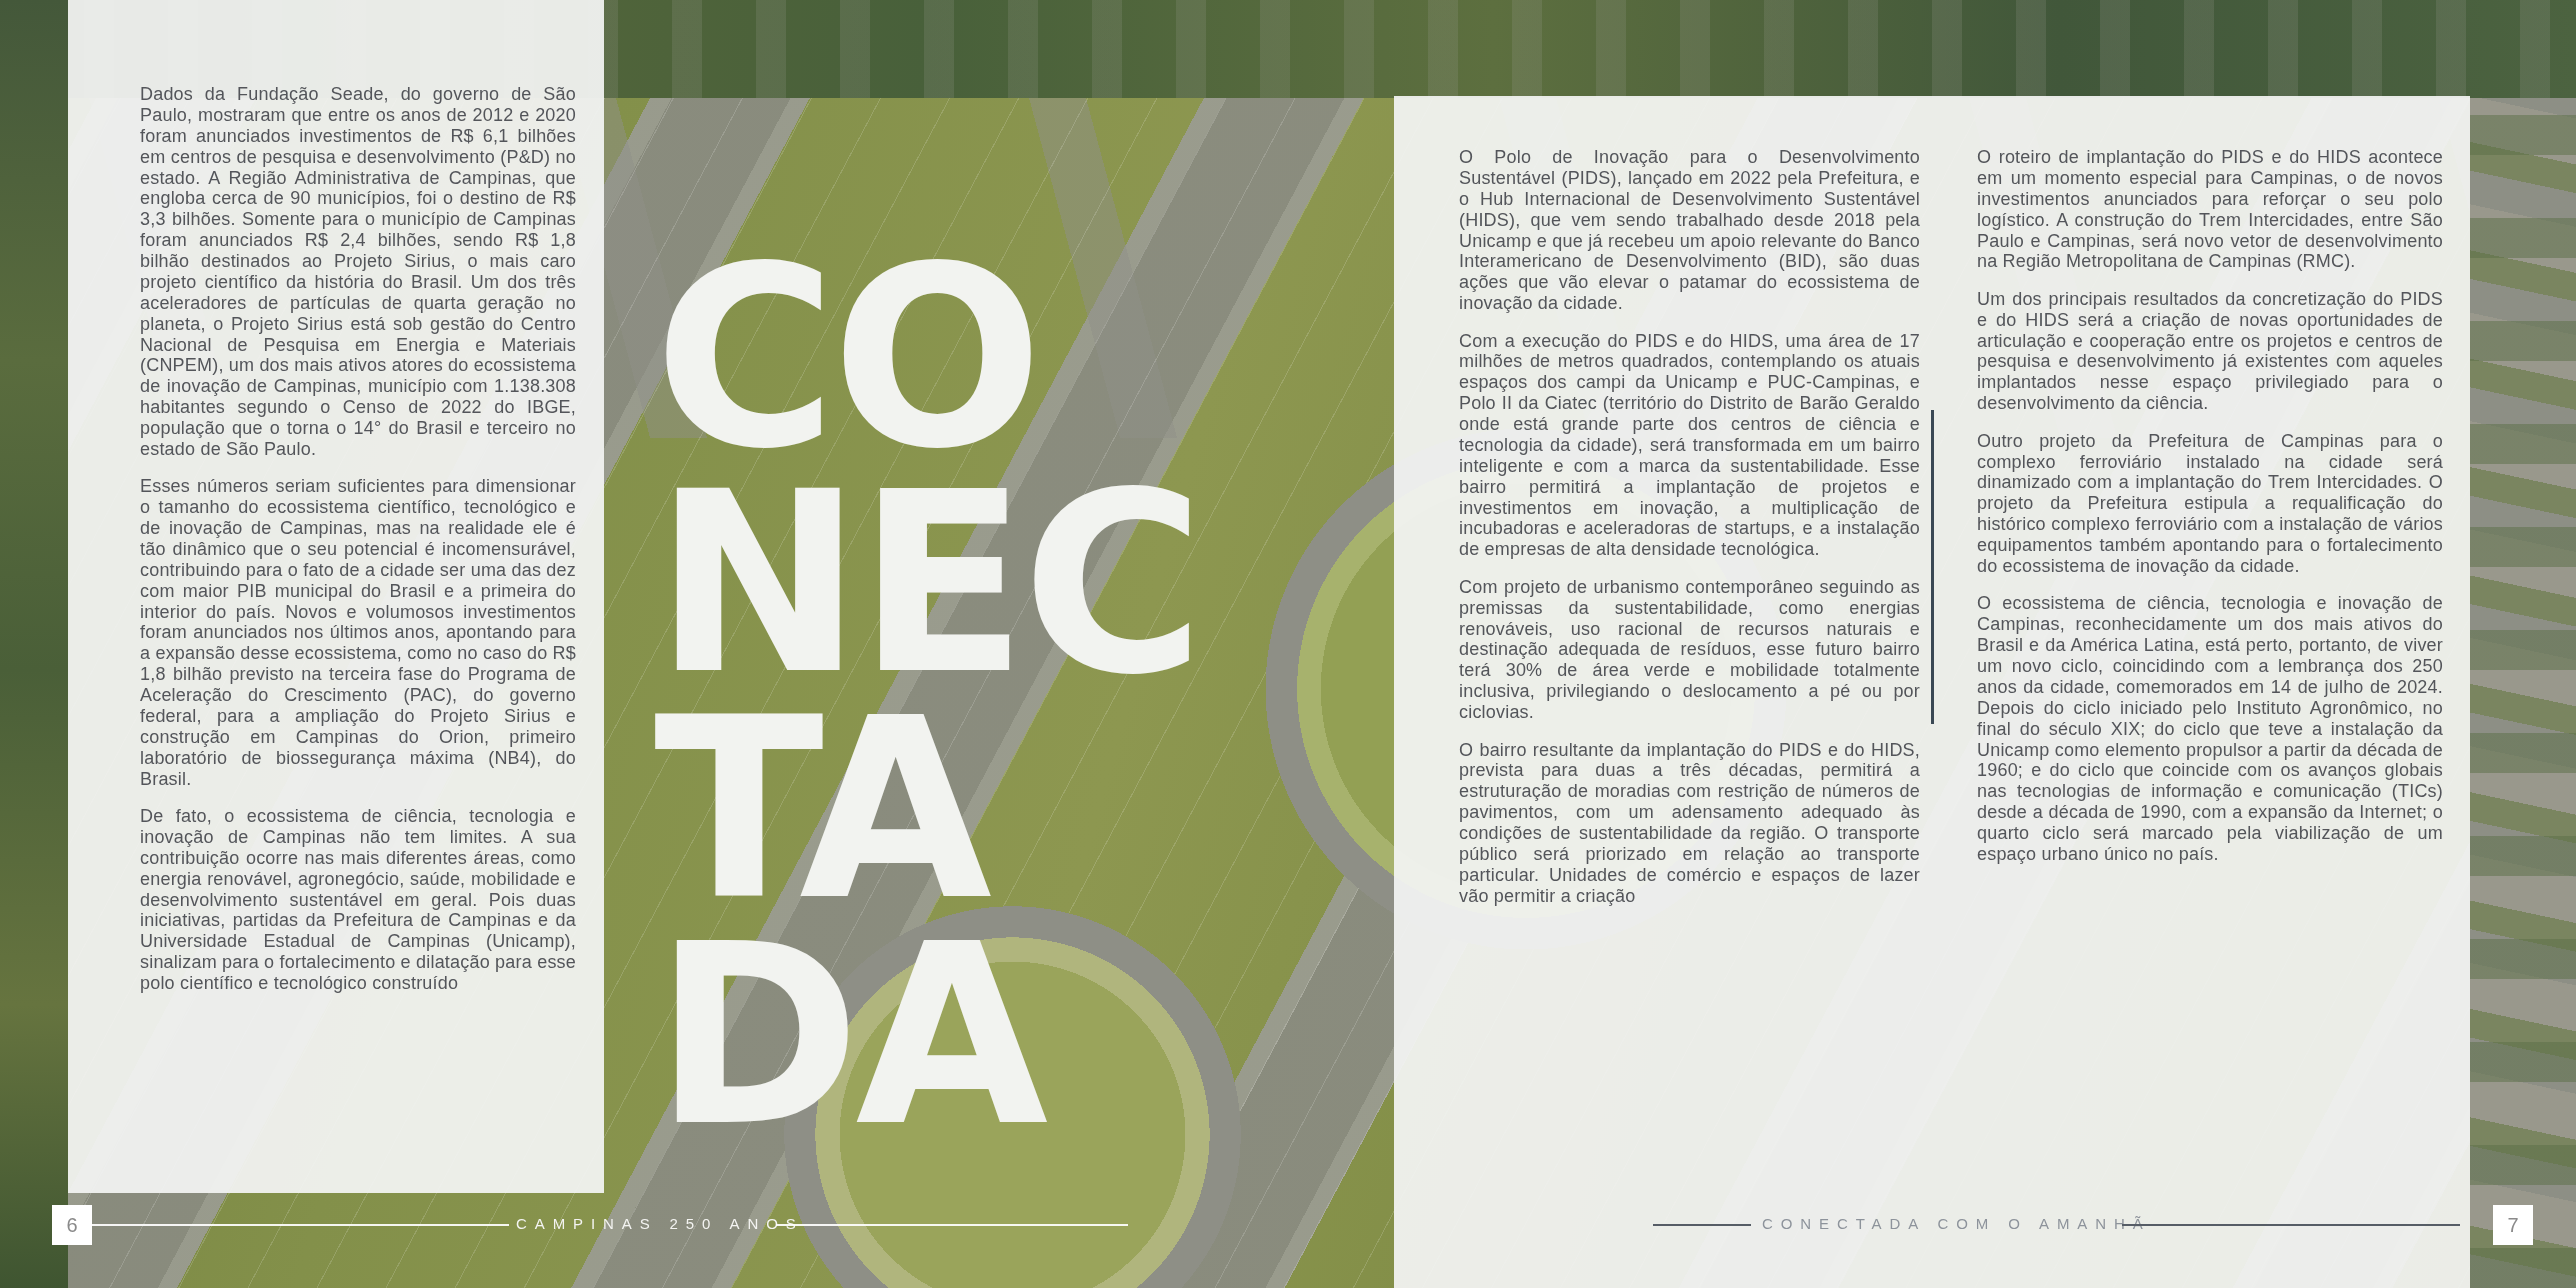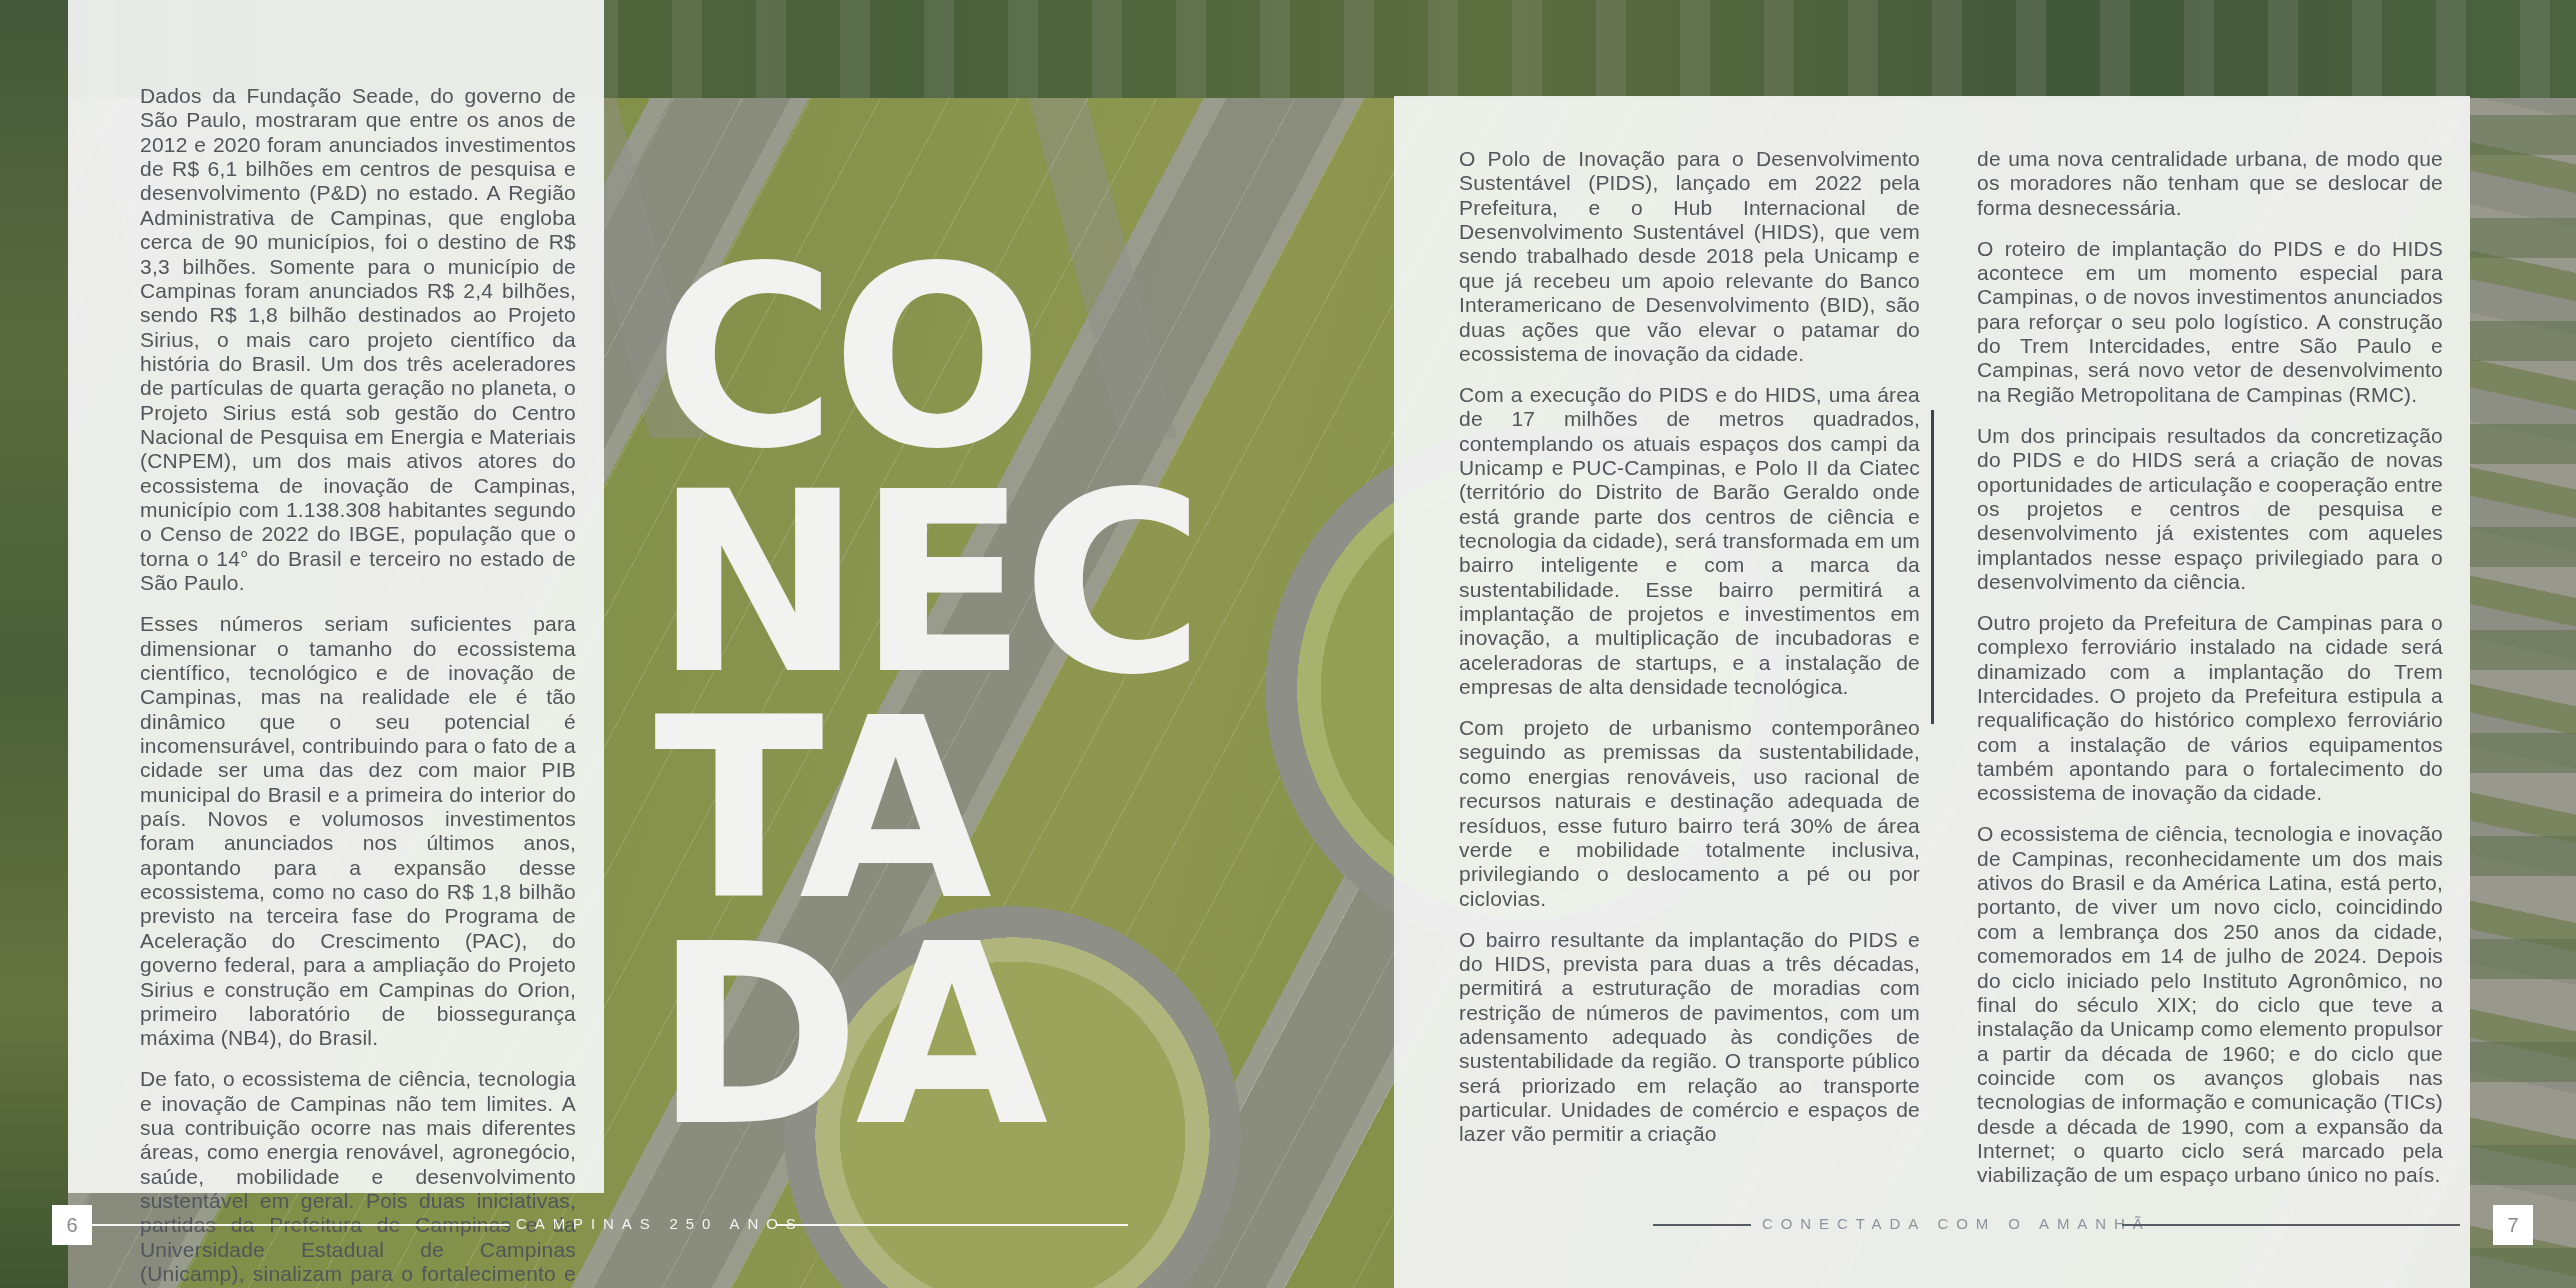--- a/index.html
+++ b/index.html
@@ -37,21 +37,21 @@
   .right-city{position:absolute;left:2470px;top:98px;right:0;bottom:0;
     background:
       repeating-linear-gradient(0deg,rgba(90,110,70,.5) 0 40px,transparent 40px 103px),
       repeating-linear-gradient(12deg,#8d8f85 0 33px,#7a8560 33px 61px,#99988c 61px 106px);}
   
   .panel{position:absolute;background:rgba(242,243,242,.94);}
   .panel-left{left:68px;top:0;width:536px;height:1193px;}
   .panel-right{left:1394px;top:96px;width:1076px;height:1192px;}
   
   .textcol{position:absolute;}
-  .textcol p{font-size:21px;line-height:1.16;color:#53555a;text-align:justify;
+  .textcol p{font-size:18px;line-height:1.16;color:#53555a;text-align:justify;
     margin:0 0 16.6px;letter-spacing:0.2px;}
   .col-left{left:140px;top:84px;width:436px;}
   .col-mid{left:1459px;top:147px;width:461px;}
   .col-right{left:1977px;top:147px;width:466px;}
   .col-divider{position:absolute;left:1931px;top:410px;width:2.6px;height:314px;background:#3a4854;}
   
   .big-title{position:absolute;left:654px;top:245px;
     font-family:"DejaVu Sans",sans-serif;font-weight:bold;
     font-size:249px;line-height:226px;letter-spacing:-5.2px;
     color:#f2f3f0;white-space:pre;}
@@ -101,21 +101,20 @@
 </div>
 
 <div class="textcol col-mid">
   <p>O Polo de Inovação para o Desenvolvimento Sustentável (PIDS), lançado em 2022 pela Prefeitura, e o Hub Internacional de Desenvolvimento Sustentável (HIDS), que vem sendo trabalhado desde 2018 pela Unicamp e que já recebeu um apoio relevante do Banco Interamericano de Desenvolvimento (BID), são duas ações que vão elevar o patamar do ecossistema de inovação da cidade.</p>
   <p>Com a execução do PIDS e do HIDS, uma área de 17 milhões de metros quadrados, contemplando os atuais espaços dos campi da Unicamp e PUC-Campinas, e Polo II da Ciatec (território do Distrito de Barão Geraldo onde está grande parte dos centros de ciência e tecnologia da cidade), será transformada em um bairro inteligente e com a marca da sustentabilidade. Esse bairro permitirá a implantação de projetos e investimentos em inovação, a multiplicação de incubadoras e aceleradoras de startups, e a instalação de empresas de alta densidade tecnológica.</p>
   <p>Com projeto de urbanismo contemporâneo seguindo as premissas da sustentabilidade, como energias renováveis, uso racional de recursos naturais e destinação adequada de resíduos, esse futuro bairro terá 30% de área verde e mobilidade totalmente inclusiva, privilegiando o deslocamento a pé ou por ciclovias.</p>
   <p>O bairro resultante da implantação do PIDS e do HIDS, prevista para duas a três décadas, permitirá a estruturação de moradias com restrição de números de pavimentos, com um adensamento adequado às condições de sustentabilidade da região. O transporte público será priorizado em relação ao transporte particular. Unidades de comércio e espaços de lazer vão permitir a criação</p>
 </div>
 
 <div class="textcol col-right">
-  <p>de uma nova centralidade urbana, de modo que os moradores não tenham que se deslocar de forma desnecessária.</p>
   <p>O roteiro de implantação do PIDS e do HIDS acontece em um momento especial para Campinas, o de novos investimentos anunciados para reforçar o seu polo logístico. A construção do Trem Intercidades, entre São Paulo e Campinas, será novo vetor de desenvolvimento na Região Metropolitana de Campinas (RMC).</p>
   <p>Um dos principais resultados da concretização do PIDS e do HIDS será a criação de novas oportunidades de articulação e cooperação entre os projetos e centros de pesquisa e desenvolvimento já existentes com aqueles implantados nesse espaço privilegiado para o desenvolvimento da ciência.</p>
   <p>Outro projeto da Prefeitura de Campinas para o complexo ferroviário instalado na cidade será dinamizado com a implantação do Trem Intercidades. O projeto da Prefeitura estipula a requalificação do histórico complexo ferroviário com a instalação de vários equipamentos também apontando para o fortalecimento do ecossistema de inovação da cidade.</p>
   <p>O ecossistema de ciência, tecnologia e inovação de Campinas, reconhecidamente um dos mais ativos do Brasil e da América Latina, está perto, portanto, de viver um novo ciclo, coincidindo com a lembrança dos 250 anos da cidade, comemorados em 14 de julho de 2024. Depois do ciclo iniciado pelo Instituto Agronômico, no final do século XIX; do ciclo que teve a instalação da Unicamp como elemento propulsor a partir da década de 1960; e do ciclo que coincide com os avanços globais nas tecnologias de informação e comunicação (TICs) desde a década de 1990, com a expansão da Internet; o quarto ciclo será marcado pela viabilização de um espaço urbano único no país.</p>
 </div>
 
 <div class="col-divider"></div>
 
 <div class="pagenum-box left">6</div>
 <div class="rule white l1"></div>

